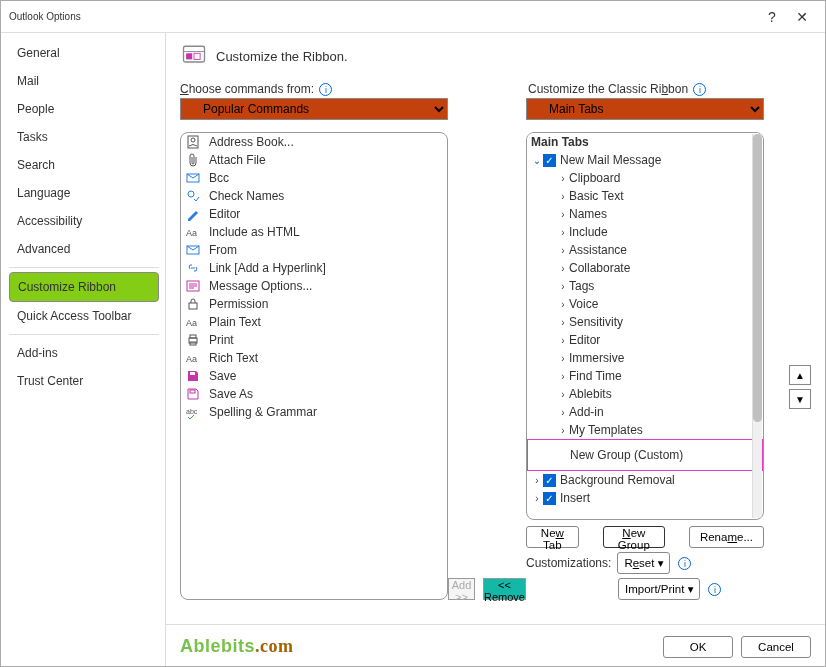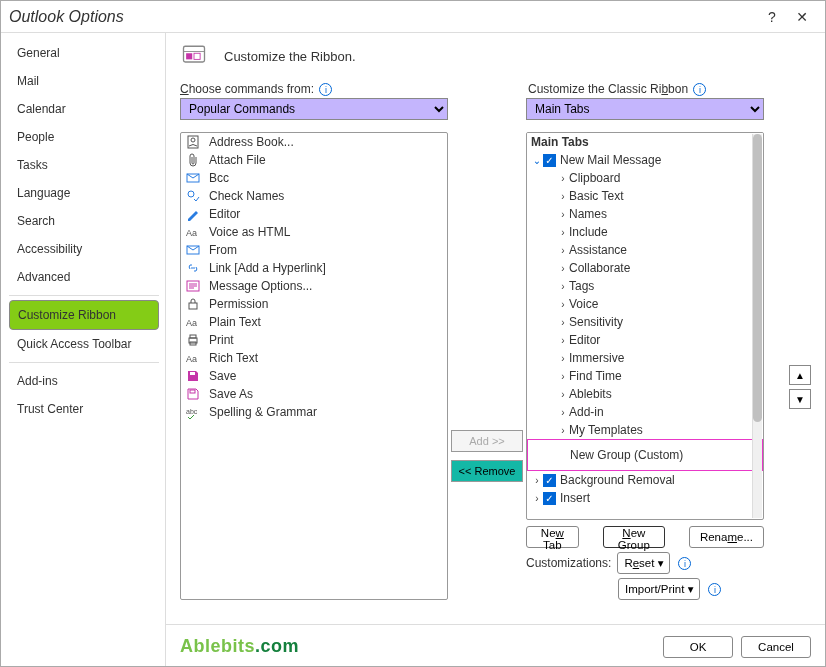--- a/index.html
+++ b/index.html
@@ -15,21 +15,21 @@
     position: relative;
     overflow: hidden;
   }
   .titlebar {
     height: 32px;
     display: flex;
     align-items: center;
     padding: 0 8px;
     border-bottom: 1px solid #ddd;
   }
-  .titlebar .title { font-size: 16px; font-style: italic; }
+  .titlebar .title { font-size: 10px; }
   .titlebar .spacer { flex: 1; }
   .titlebar .winbtn { width: 30px; text-align: center; font-size: 14px; color: #333; cursor: default; }
   .content {
     display: flex;
     height: calc(667px - 32px);
   }
   .sidebar {
     width: 165px;
     padding: 6px 6px 6px 8px;
     border-right: 1px solid #ddd;
@@ -43,21 +43,21 @@
   .side-item.selected {
     background: #84cc16;
     border: 1px solid #888;
   }
   .side-sep { height: 1px; background: #ddd; margin: 4px 0; }
   .main {
     flex: 1;
     padding: 8px 14px 8px 14px;
     position: relative;
   }
-  .heading-row { display: flex; align-items: center; gap: 16px; margin-bottom: 10px; }
+  .heading-row { display: flex; align-items: center; gap: 8px; margin-bottom: 10px; }
   .heading-row .icon svg { width: 28px; height: 28px; }
   .heading-row .text { font-size: 13px; }
   .labels-row { display: flex; margin-top: 6px; }
   .label-col-left { width: 270px; }
   .label-col-right { margin-left: 78px; }
   .field-label { font-size: 12px; }
   .field-label .u { text-decoration: underline; }
   .info-icon {
     display: inline-block;
     width: 13px; height: 13px;
@@ -67,40 +67,40 @@
     font-size: 9px;
     line-height: 12px;
     text-align: center;
     vertical-align: middle;
     margin-left: 2px;
   }
   .selects-row { display: flex; margin-top: 2px; }
   select.combo {
     height: 22px;
     border: 1px solid #888;
-    background: #c4b5fd;
-    padding: 0 4px;
+    background: #c2410c;
+    padding: 0 18px;
     font-family: inherit;
     font-size: 12px;
   }
   .combo-left { width: 268px; }
   .combo-right { width: 238px; margin-left: 78px; }
   .lists-row { display: flex; margin-top: 12px; align-items: flex-start; }
   .listbox {
     border: 1px solid #999;
     background: #fff;
-    border-radius: 2px;
+    border-radius: 8px;
     overflow-y: auto;
   }
   .list-left { width: 268px; height: 468px; }
   .mid-col {
     width: 78px;
     display: flex;
-    flex-direction: column;
-    align-items: center;
+    flex-direction: row;
+    align-items: flex-end;
     justify-content: center;
     gap: 8px;
     height: 468px;
     padding-top: 180px;
   }
   .mid-col button {
     width: 72px;
     height: 22px;
     border: 1px solid #999;
     background: #14b8a6;
@@ -199,43 +199,42 @@
     position: absolute;
     left: 0; right: 0; bottom: 0;
     border-top: 1px solid #ddd;
     height: 44px;
     display: flex;
     align-items: center;
     padding: 0 14px;
     background: #fff;
   }
   .footer .brand { color: #79c24a; font-size: 18px; font-weight: 600; letter-spacing: 0.5px; }
-  .footer .brand .dim { color: #15803d; }
+  .footer .brand .dim { color: #a16207; font-family: Liberation Serif, serif; }
   .footer .spacer { flex: 1; }
   .footer .btn { width: 70px; }
 </style>
 </head>
 <body>
 
 <div class="titlebar">
   <span class="title">Outlook Options</span>
   <span class="spacer"></span>
   <span class="winbtn">?</span>
   <span class="winbtn">✕</span>
 </div>
 
 <div class="content">
   <div class="sidebar">
     <div class="side-item"><span>General</span></div>
     <div class="side-item"><span>Mail</span></div>
-    <div class="side-item"><span>Calendar</span></div>
     <div class="side-item"><span>People</span></div>
     <div class="side-item"><span>Tasks</span></div>
+    <div class="side-item"><span>Search</span></div>
     <div class="side-item"><span>Language</span></div>
-    <div class="side-item"><span>Search</span></div>
     <div class="side-item"><span>Accessibility</span></div>
     <div class="side-item"><span>Advanced</span></div>
     <div class="side-sep"></div>
     <div class="side-item selected"><span>Customize Ribbon</span></div>
     <div class="side-item"><span>Quick Access Toolbar</span></div>
     <div class="side-sep"></div>
     <div class="side-item"><span>Add-ins</span></div>
     <div class="side-item"><span>Trust Center</span></div>
   </div>
 
@@ -318,21 +317,21 @@
               </svg>
             </span>
             <span>Editor</span>
           </div>
         <div class="cmd-item">
             <span class="ic">
               <svg viewBox="0 0 14 14">
                 <text x="0" y="11" font-size="9" fill="#555">Aa</text>
               </svg>
             </span>
-            <span>Voice as HTML</span>
+            <span>Include as HTML</span>
           </div>
         <div class="cmd-item">
             <span class="ic">
               <svg viewBox="0 0 14 14">
                 <rect x="1" y="3" width="12" height="8" fill="none" stroke="#2a7de1"></rect>
                 <path d="M1 3 l6 4 l6 -4" fill="none" stroke="#2a7de1"></path>
               </svg>
             </span>
             <span>From</span>
           </div>

